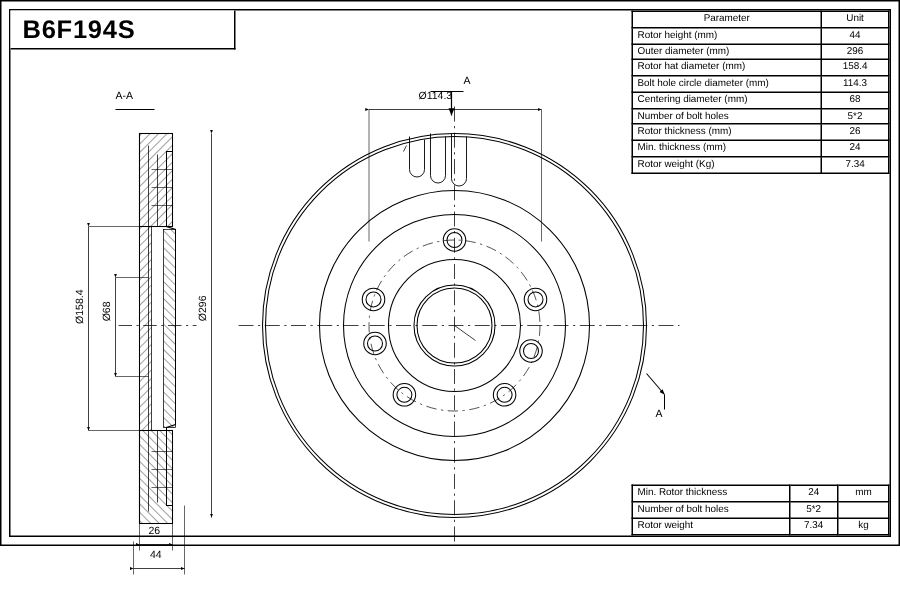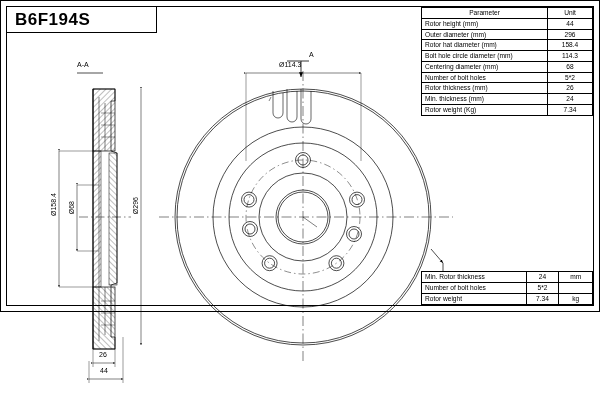--- a/index.html
+++ b/index.html
@@ -4,21 +4,21 @@
 <style>
   html,body{margin:0;padding:0;}
   body{
     width:600px;height:400px;
     background:#ffffff;
     font-family:"Liberation Serif", serif;
     color:#000;
     overflow:hidden;
   }
   .sheet{
-    position:absolute;left:0;top:0;width:600px;height:312px;
+    position:absolute;left:0;top:0;width:600px;height:364px;
     box-sizing:border-box;
     border:1px solid #000;
     background:#fff;
   }
   .inner-frame{
     position:absolute;left:5px;top:5px;right:5px;bottom:5px;
     box-sizing:border-box;
     border:1px solid #000;
   }
   

